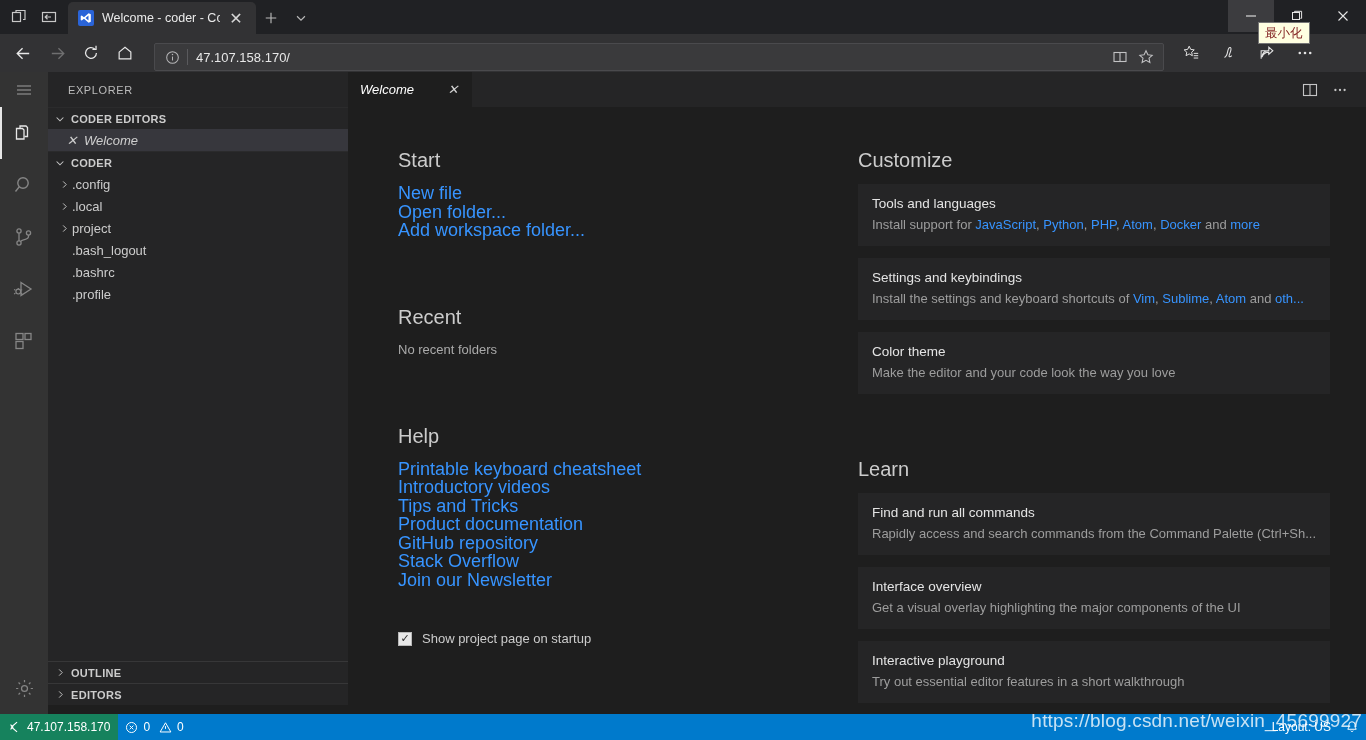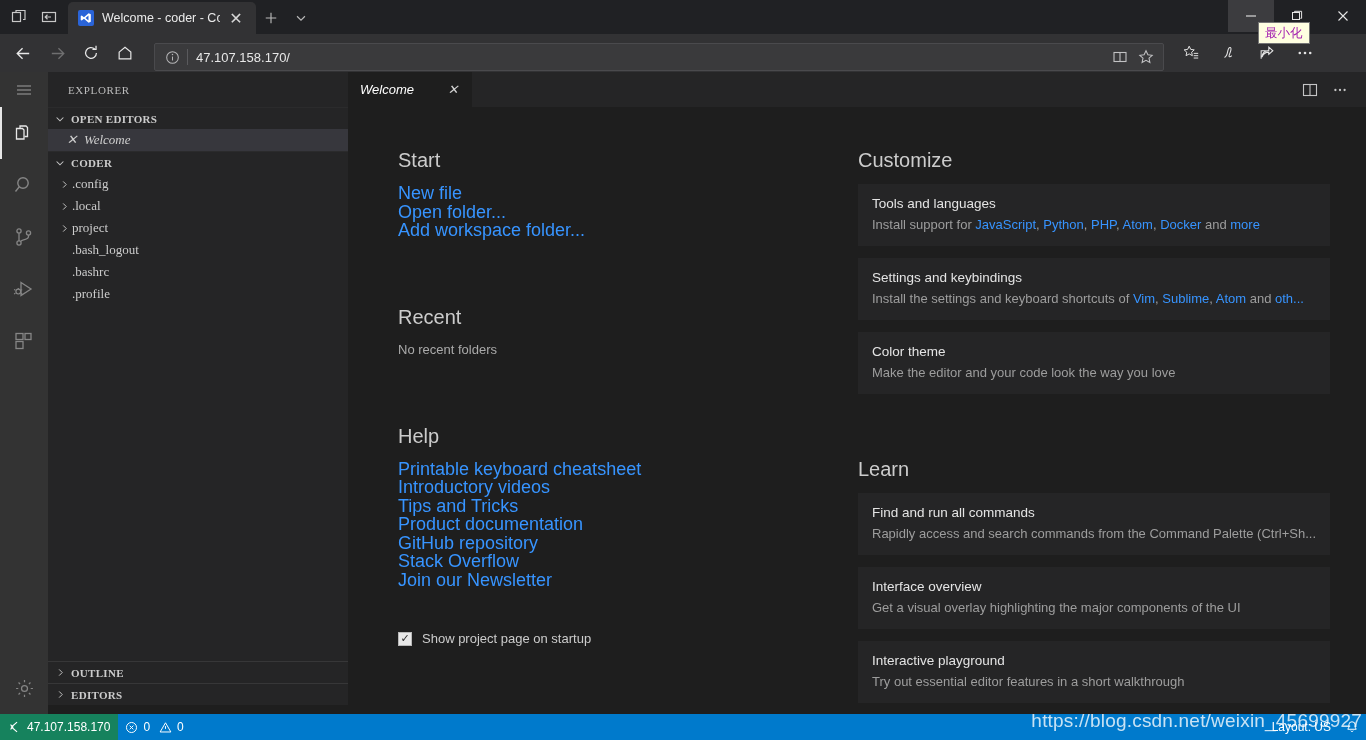--- a/index.html
+++ b/index.html
@@ -56,21 +56,21 @@
     display: flex; align-items: center; padding: 0 4px; max-width: 1010px;
   }
   .omni-info { width: 26px; height: 22px; display:flex; align-items:center; justify-content:center; color:#b6b6b8; }
   .omni-sep { width: 1px; height: 16px; background: #5a5a5d; margin: 0 8px 0 2px; }
   .omni-url { font-size: 13px; color: #e7e7e7; flex: 1 1 auto; }
   .omni-icon { width: 26px; height: 22px; display:flex; align-items:center; justify-content:center; color:#c2c2c4; }
   .tool-btn { width: 38px; height: 30px; display:flex; align-items:center; justify-content:center; color:#e3e3e3; }
 
   .tooltip {
     position: absolute; left: 1258px; top: 22px; z-index: 60;
-    background: #ffffe1; color: #a21caf; border: 1px solid #767676;
+    background: #ffffe1; color: #7f1d1d; border: 1px solid #767676;
     font-size: 12.5px; padding: 2px 6px; line-height: 16px;
     font-family: "DejaVu Sans", sans-serif;
   }
 
   
   .vscode { position: absolute; left: 0; top: 72px; width: 1366px; height: 668px; background: #1e1e1e; }
 
   .activitybar {
     position: absolute; left: 0; top: 0; width: 48px; height: 642px;
     background: #333333; display: flex; flex-direction: column; align-items: center;
@@ -81,21 +81,21 @@
     color: #868686; position: relative;
   }
   .ab-item.active { color: #e7e7e7; }
   .ab-item.active::before {
     content:""; position:absolute; left:0; top:0; width:2px; height:52px; background:#e7e7e7;
   }
   .ab-bottom { margin-top: auto; }
 
   .sidebar {
     position: absolute; left: 48px; top: 0; width: 300px; height: 633px;
-    background: #252526; display: flex; flex-direction: column; font-family: Liberation Serif, serif;
+    background: #252526; display: flex; flex-direction: column;
   }
   .sb-title { height: 35px; display:flex; align-items:center; padding-left: 20px;
     font-size: 11px; letter-spacing: .6px; color: #bbbbbb; text-transform: uppercase; }
   .section-header {
     height: 22px; display: flex; align-items: center; gap: 3px; padding-left: 4px;
     font-size: 11px; font-weight: bold; color: #cccccc; letter-spacing: .3px;
     border-top: 1px solid #2b2b2c;
   }
   .chev { width: 16px; height: 16px; display:flex; align-items:center; justify-content:center; color:#c5c5c5; }
   .open-editor-row {
@@ -357,21 +357,21 @@
 
     <div class="sidebar">
       <div class="sb-title">EXPLORER</div>
 
       <div class="section-header">
         <span class="chev">
           <svg width="12" height="12" viewBox="0 0 16 16">
               <path d="M3.5 6 8 10.5 12.5 6" stroke="currentColor" stroke-width="1.4" fill="none"></path>
             </svg>
         </span>
-        <span>OPEN EDITORS</span>
+        <span>CODER EDITORS</span>
       </div>
 
       <div class="open-editor-row">
         <span class="oe-close">✕</span>
         <span>Welcome</span>
       </div>
 
       <div class="section-header">
         <span class="chev">
           <svg width="12" height="12" viewBox="0 0 16 16">

